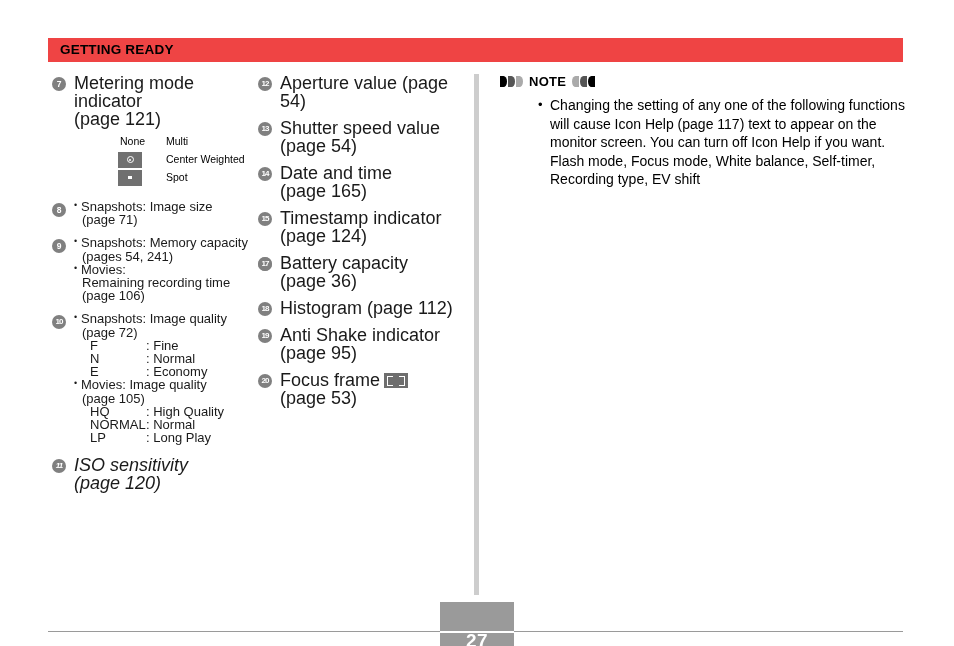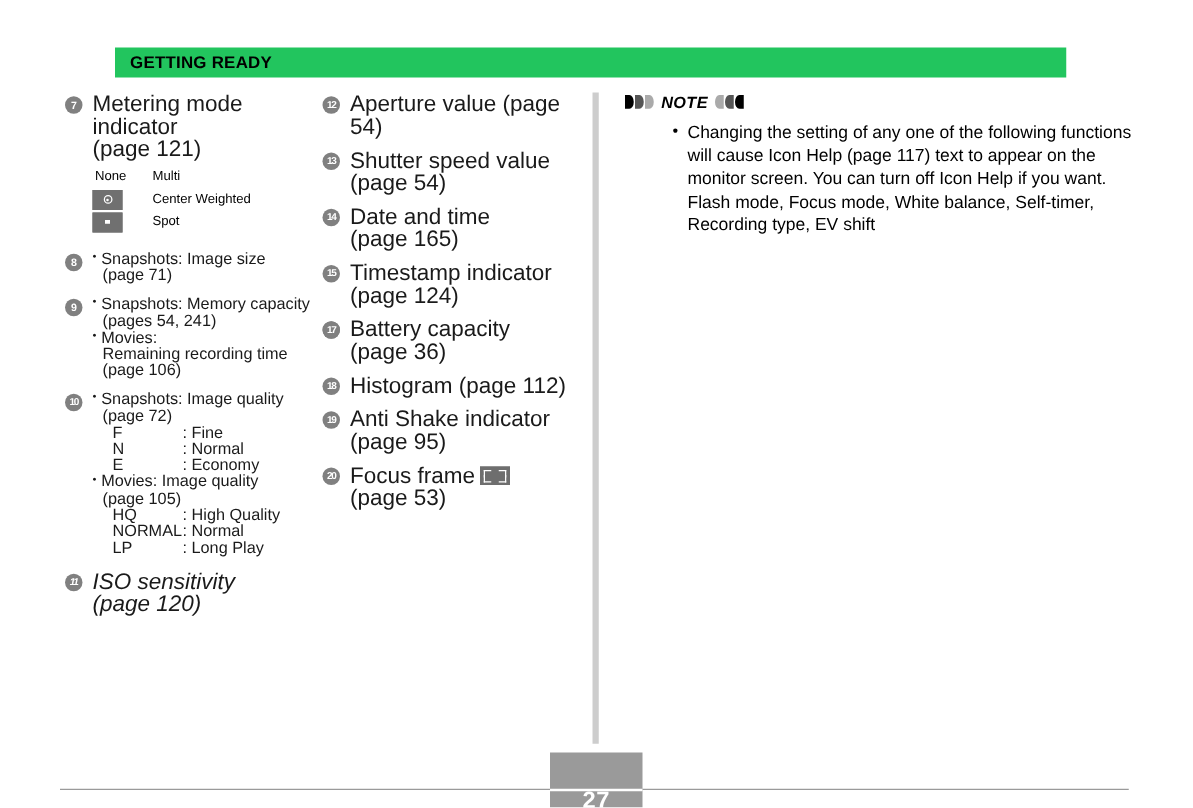--- a/index.html
+++ b/index.html
@@ -14,24 +14,23 @@
     color: #000000;
     position: relative;
     overflow: hidden;
   }
 
   
   .header-bar {
     position: absolute;
     left: 48px;
     top: 38px;
-    width: 761px;
+    width: 855px;
     height: 24px;
-    background: #22c55e;
-    margin-left: 44px;
+    background: #ef4444;
   }
   .header-title {
     position: absolute;
     left: 12px;
     top: 4px;
     font-size: 13.5px;
     font-weight: bold;
     letter-spacing: 0.2px;
     color: #000;
   }
@@ -111,20 +110,21 @@
   .meter-row {
     display: flex;
     align-items: center;
     height: 17px;
     margin-bottom: 1px;
   }
   .meter-key {
     width: 46px;
     flex: 0 0 46px;
     display: flex;
+    margin-left: 44px;
   }
   .meter-key-text { padding-left: 2px; }
   .meter-label { padding-left: 2px; }
 
   .icon-box {
     width: 22px;
     height: 14px;
     background: #707070;
     border: 1px solid #707070;
     position: relative;
@@ -184,21 +184,20 @@
   .ff-tr { right: 3px; top: 2.5px;  border-right: 1.6px solid #fff; border-top: 1.6px solid #fff; }
   .ff-bl { left: 3px;  bottom: 2.5px; border-left: 1.6px solid #fff; border-bottom: 1.6px solid #fff; }
   .ff-br { right: 3px; bottom: 2.5px; border-right: 1.6px solid #fff; border-bottom: 1.6px solid #fff; }
 
   
   .note-head {
     display: flex;
     align-items: center;
     gap: 6px;
     margin-bottom: 7px;
-    font-style: italic;
   }
   .note-title {
     font-size: 13px;
     font-weight: bold;
     letter-spacing: 0.3px;
   }
   .deco { display: flex; align-items: center; gap: 1px; }
   .deco span {
     display: block;
     width: 7px;

